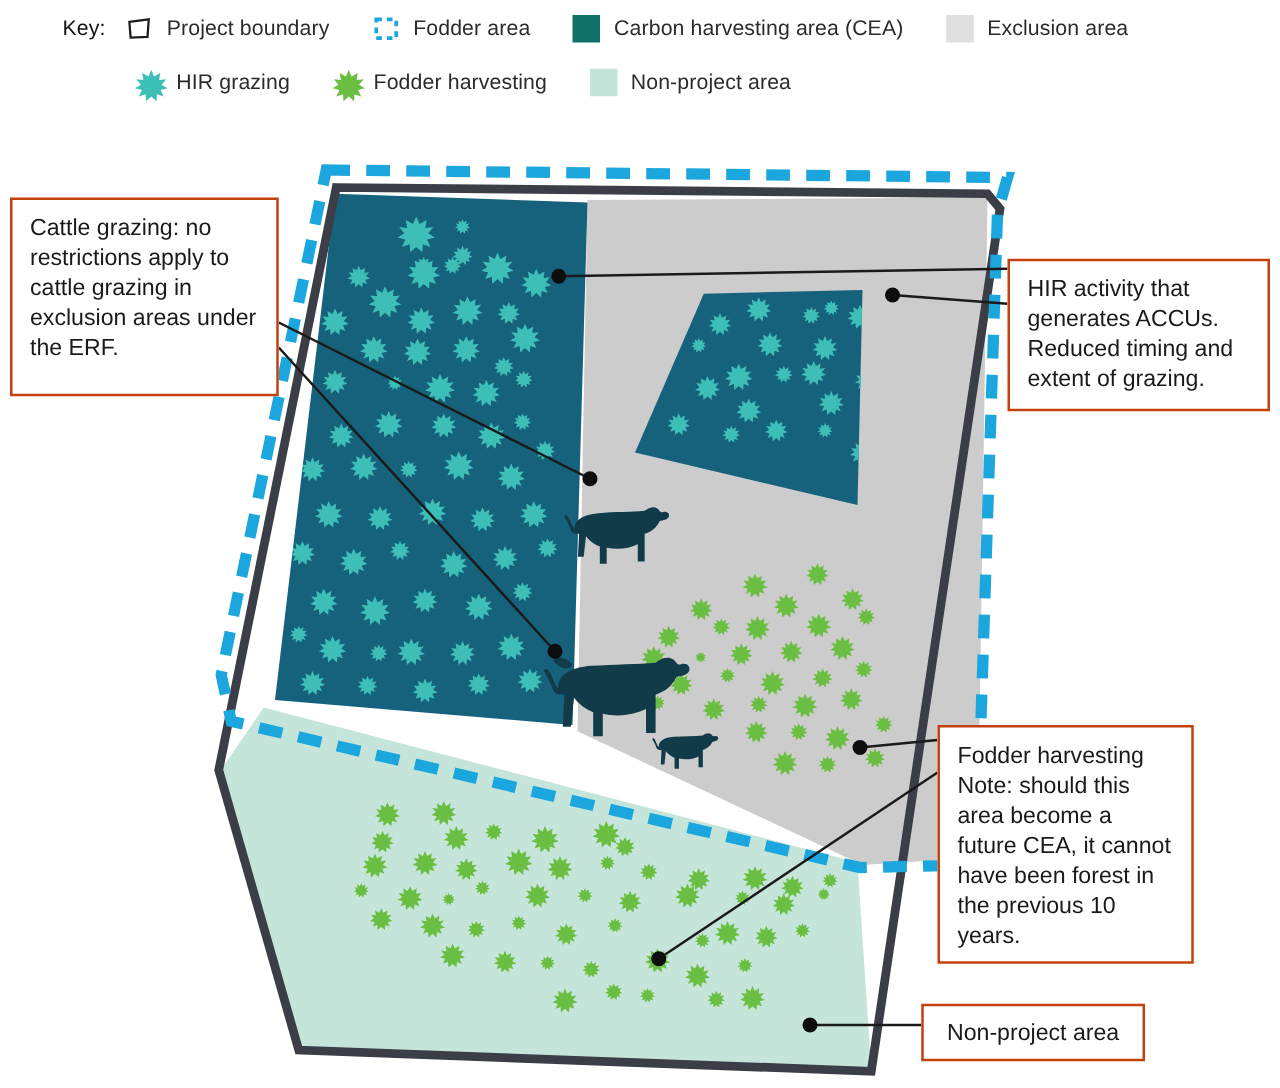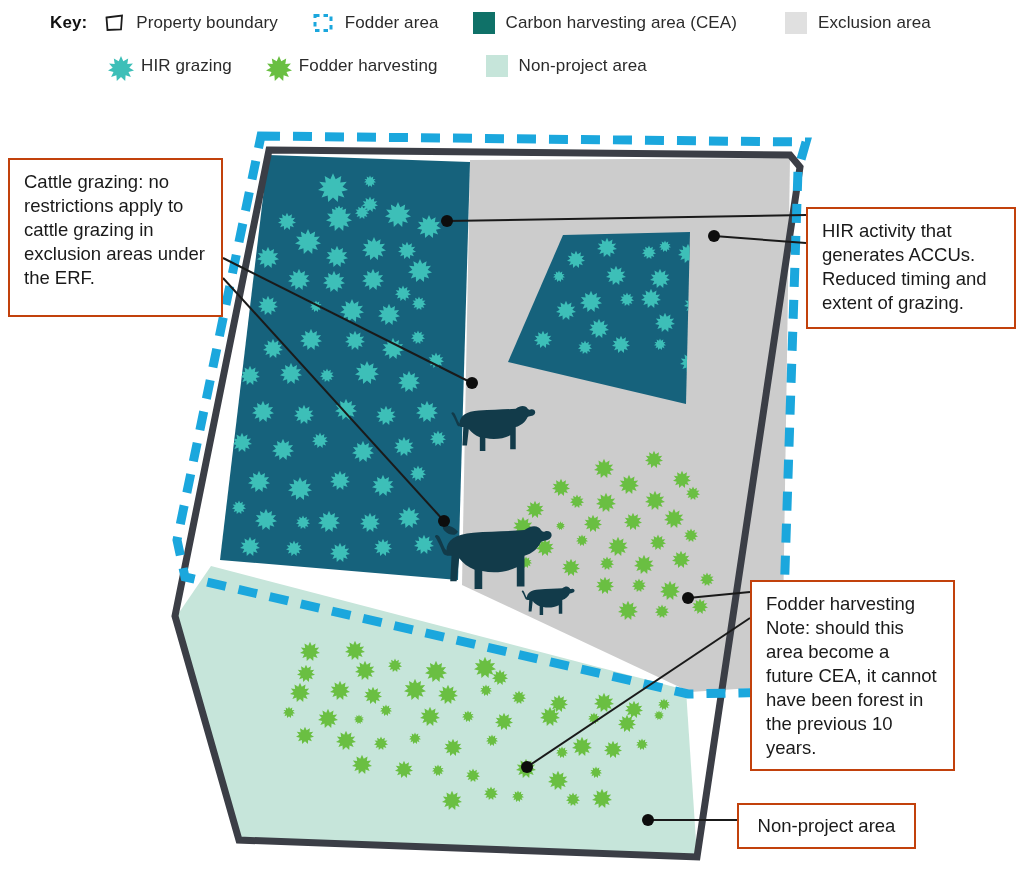--- a/index.html
+++ b/index.html
@@ -31,32 +31,32 @@
   .legend-row {
     position: absolute;
     display: flex;
     align-items: center;
     white-space: nowrap;
   }
   #legend-row-1 { left: 50px; top: 12px; }
   #legend-row-2 { left: 108px; top: 55px; }
 
   .legend-title {
-    font-weight: bold;
+    font-weight: normal;
     font-size: 17px;
     color: #111111;
     margin-right: 16px;
     letter-spacing: 0.1px;
   }
   .legend-item {
     display: flex;
     align-items: center;
     margin-right: 34px;
   }
-  .legend-item:last-child { margin-right: 0; margin-left: 14px; }
+  .legend-item:last-child { margin-right: 0; }
   .legend-label {
     font-size: 17px;
     color: #2b2b2b;
     margin-left: 11px;
     letter-spacing: 0.1px;
   }
   .swatch {
     display: inline-block;
     width: 22px;
     height: 22px;
@@ -104,21 +104,21 @@
 
     <div class="legend-row" id="legend-row-1">
       <span class="legend-title">Key:</span>
 
       <span class="legend-item">
         <span class="swatch">
           <svg class="swatch-svg" width="22" height="22" viewBox="0 0 22 22">
             <polygon points="3.5,5.5 19,3.5 18,17.5 4.5,18" fill="none" stroke="#1c1c1c" stroke-width="1.8"></polygon>
           </svg>
         </span>
-        <span class="legend-label">Property boundary</span>
+        <span class="legend-label">Project boundary</span>
       </span>
 
       <span class="legend-item">
         <span class="swatch">
           <svg class="swatch-svg" width="22" height="22" viewBox="0 0 22 22">
             <rect x="3" y="3.5" width="16" height="15" fill="none" stroke="#1ba7dd" stroke-width="3" stroke-dasharray="4.5,4"></rect>
           </svg>
         </span>
         <span class="legend-label">Fodder area</span>
       </span>

